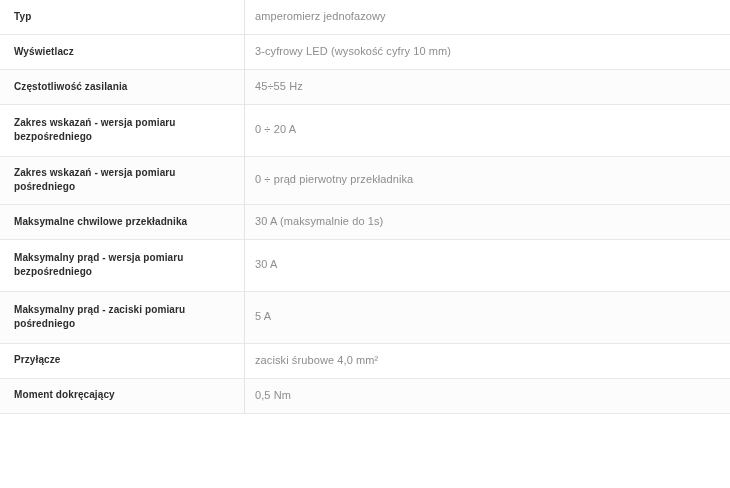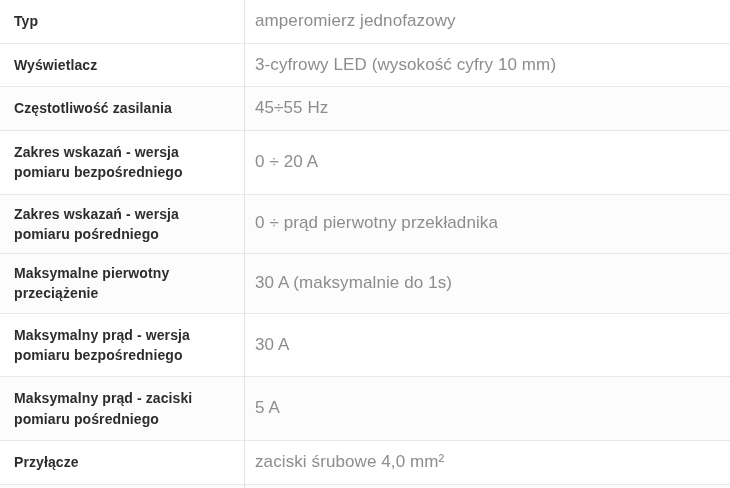--- a/index.html
+++ b/index.html
@@ -36,31 +36,31 @@
     vertical-align: middle;
     padding-top: 9px;
     padding-bottom: 9px;
     line-height: 1.45;
   }
 
   .spec-label {
     width: 220px;
     padding-left: 14px;
     padding-right: 10px;
-    font-size: 14px;
+    font-size: 10px;
     font-weight: bold;
     color: #2d2d2d;
     border-right: 1px solid #e4e4e4;
     letter-spacing: 0.1px;
   }
 
   .spec-value {
     padding-left: 10px;
     padding-right: 12px;
-    font-size: 17px;
+    font-size: 11px;
     font-weight: normal;
     color: #8d8d8d;
     letter-spacing: 0.1px;
   }
 
   .spec-row.tall .spec-label,
   .spec-row.tall .spec-value {
     padding-top: 11px;
     padding-bottom: 11px;
   }
@@ -92,21 +92,21 @@
       <td class="spec-value">0 ÷ 20 A</td>
     </tr>
 
     <tr class="spec-row alt">
       <td class="spec-label">Zakres wskazań - wersja pomiaru pośredniego</td>
       <td class="spec-value">0 ÷ prąd pierwotny przekładnika</td>
     </tr>
 
 
     <tr class="spec-row alt">
-      <td class="spec-label">Maksymalne pierwotny przeciążenie</td>
+      <td class="spec-label">Maksymalne chwilowe przekładnika</td>
       <td class="spec-value">30 A (maksymalnie do 1s)</td>
     </tr>
 
     <tr class="spec-row tall">
       <td class="spec-label">Maksymalny prąd - wersja pomiaru bezpośredniego</td>
       <td class="spec-value">30 A</td>
     </tr>
 
     <tr class="spec-row alt tall">
       <td class="spec-label">Maksymalny prąd - zaciski pomiaru pośredniego</td>

